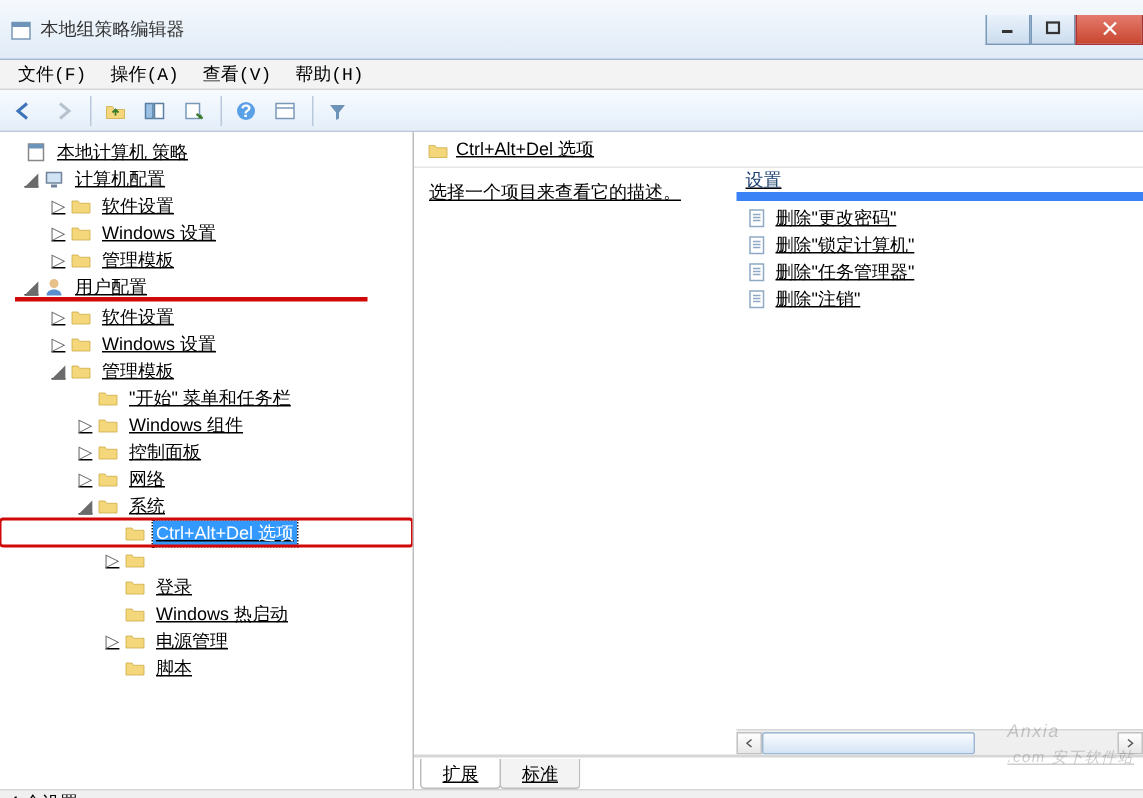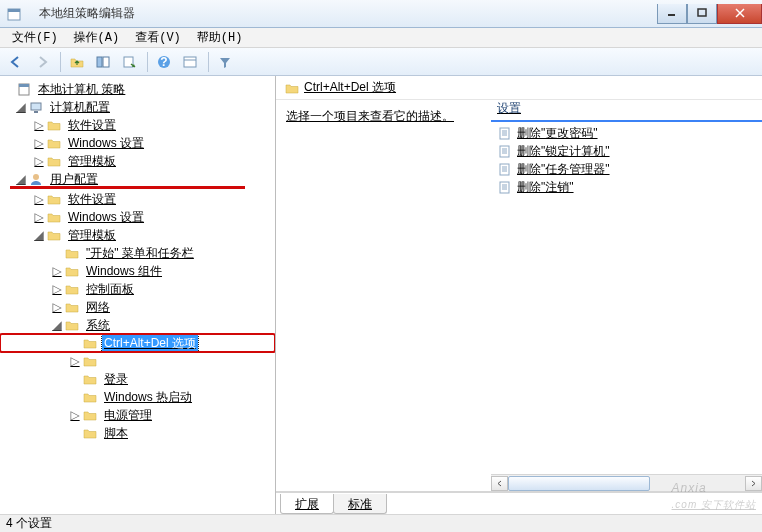--- a/index.html
+++ b/index.html
@@ -1,19 +1,19 @@
 <!DOCTYPE html>
 <html><head>
 <meta charset="utf-8">
 <style>
 * { margin: 0; padding: 0; box-sizing: border-box; font-family: "Microsoft YaHei", "SimSun", Tahoma, sans-serif; font-size: 12px; }
 body { background: #fff; width: 762px; height: 532px; overflow: hidden; position: relative; }
 
 
-.titlebar { height: 28px; background: linear-gradient(#f5f9fd,#e0ebf7); border-bottom: 1px solid #9fb8d3; display: flex; align-items: center; padding-left: 6px; gap: 12px; }
+.titlebar { height: 40px; background: linear-gradient(#f5f9fd,#e0ebf7); border-bottom: 1px solid #9fb8d3; display: flex; align-items: center; padding-left: 6px; }
 .titlebar .app-icon { width: 16px; height: 16px; margin-right: 5px; }
 .title-text { color: #333; flex: 1; }
 .win-btns { display: flex; }
 .win-btn { width: 30px; height: 20px; border: 1px solid #7a99b8; border-top: none; display: flex; align-items: center; justify-content: center; background: linear-gradient(#eaf2fb,#cbdcee); }
 .win-btn.close { width: 45px; background: linear-gradient(#e57b6e,#c8472f); border-color: #a33; color: #fff; }
 .win-btn svg { display:block; }
 
 
 .menubar { height: 20px; background: #f3f3f3; border-bottom: 1px solid #d6d6d6; display: flex; align-items: center; padding-left: 4px; }
 .menubar span { padding: 2px 8px; cursor: default; font-family: Liberation Mono, monospace; }
@@ -38,21 +38,21 @@
 .folder-icon { fill:#f5d77b; stroke:#c9a83f; stroke-width:.5; }
 
 .red-underline { height: 3px; background: #d10808; margin-left: 10px; margin-right: 30px; margin-top:-2px; margin-bottom:1px; }
 .red-box { outline: 2px solid #d10808; outline-offset: -1px; border-radius: 2px; }
 
 
 .detail-header { height: 24px; background: #fff; border-bottom: 1px solid #e6e6e6; display: flex; align-items: center; padding-left: 8px; }
 .detail-body { flex:1; display:flex; border-bottom: 1px solid #d6d6d6; overflow:hidden; }
 .desc-col { width: 215px; padding: 8px 10px; }
 .list-col { flex:1; display:flex; flex-direction: column; }
-.col-header { height: 22px; border-bottom: 2px solid #3b82f6; display:flex; padding-left:6px; color:#1a3e6e; }
+.col-header { height: 22px; border-bottom: 6px solid #3b82f6; display:flex; align-items:center; padding-left:6px; color:#1a3e6e; }
 .list-items { flex:1; padding-top: 2px; overflow:auto; position:relative; }
 .list-item { display:flex; align-items:center; height: 18px; padding-left: 6px; }
 .list-item .icn { width:16px; }
 
 .hscroll { height: 17px; background:#f0f0f0; border-top:1px solid #d6d6d6; display:flex; align-items:center; }
 .hscroll .arrow { width:17px; height:15px; border:1px solid #c2c2c2; background:linear-gradient(#fff,#e7e7e7); display:flex; align-items:center; justify-content:center; }
 .hscroll .track { flex:1; height:15px; background:#efefef; }
 .hscroll .thumb { width:60%; height:100%; background:linear-gradient(#fafcff,#d4e3f4); border:1px solid #9db8d4; border-radius:2px; }
 
 .tabs { height: 22px; display:flex; align-items:flex-end; padding-left:4px; border-top:1px solid #d6d6d6; }

